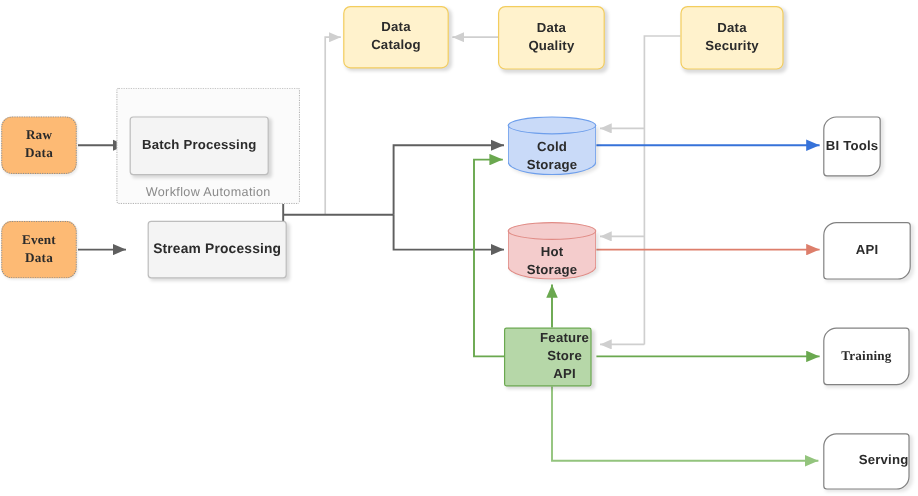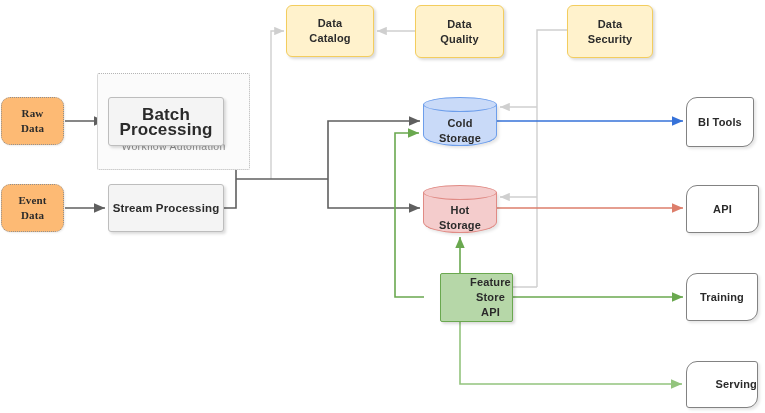--- a/index.html
+++ b/index.html
@@ -24,21 +24,21 @@
   }
   .proc {
     background:#f4f4f4; border:1.2px solid #bdbdbd; border-radius:3px;
     box-shadow:2px 2px 3px rgba(0,0,0,.14);
   }
   .wf-box {
     position:absolute; z-index:1; background:#fbfbfb;
     border:1.5px dotted #b5b5b5; border-radius:2px;
   }
   .wf-label {
-    position:absolute; left:0; right:0; bottom:17px; text-align:center;
+    position:absolute; left:0; right:0; bottom:3px; text-align:center;
     font-size:10.5px; font-weight:400; color:#8b8b8b; letter-spacing:.3px;
   }
   .gov {
     background:#fff2cc; border:1.5px solid #f3cd5e; border-radius:6px;
     box-shadow:2px 2px 3px rgba(0,0,0,.15);
   }
   .sink {
     background:#ffffff; border:1.2px solid #828282; border-radius:11px 3px 11px 3px;
     box-shadow:2px 2px 3px rgba(0,0,0,.10);
   }
@@ -123,24 +123,24 @@
 
   <div class="node src" style="left:1px; top:97px; width:63px; height:48px;">
     <span>Raw</span>
     <span>Data</span>
   </div>
   <div class="node src" style="left:1px; top:184px; width:63px; height:48px;">
     <span>Event</span>
     <span>Data</span>
   </div>
 
-  <div class="node proc" style="left:108px; top:97px; width:116px; height:49px; font-size:17px;">
+  <div class="node proc" style="left:108px; top:97px; width:116px; height:49px; font-size:11px;">
     <span>Batch Processing</span>
   </div>
-  <div class="node proc" style="left:108px; top:184px; width:116px; height:48px; font-size:11.5px;">
+  <div class="node proc" style="left:123px; top:184px; width:116px; height:48px; font-size:11.5px;">
     <span>Stream Processing</span>
   </div>
 
   <div class="node gov" style="left:286px; top:5px; width:88px; height:52px;">
     <span>Data</span>
     <span>Catalog</span>
   </div>
   <div class="node gov" style="left:415px; top:5px; width:89px; height:53px;">
     <span>Data</span>
     <span>Quality</span>
@@ -160,31 +160,31 @@
   </div>
   <div class="cyl hot" style="left:423px; top:185px; width:74px; height:48px;padding-left:33px;">
     <div class="cyl-body"></div>
     <div class="cyl-top"></div>
     <div class="cyl-label">
       <span>Hot</span>
       <span>Storage</span>
     </div>
   </div>
 
-  <div class="node feature" style="left:440px; top:273px; width:73px; height:49px;padding-left:28px;">
+  <div class="node feature" style="left:420px; top:273px; width:73px; height:49px;padding-left:28px;">
     <span>Feature</span>
     <span>Store API</span>
   </div>
 
-  <div class="node sink" style="left:686px; top:97px; width:68px; height:50px;text-align:right;">
+  <div class="node sink" style="left:686px; top:97px; width:48px; height:50px;text-align:right;">
     <span>BI Tools</span>
   </div>
   <div class="node sink" style="left:686px; top:185px; width:73px; height:48px;">
     <span>API</span>
   </div>
-  <div class="node sink" style="left:686px; top:273px; width:72px; height:48px;">
+  <div class="node sink" style="left:686px; top:273px; width:72px; height:48px;font-family:Liberation Serif, serif;">
     <span>Training</span>
   </div>
   <div class="node sink" style="left:686px; top:361px; width:72px; height:47px;align-items:flex-end;">
     <span>Serving</span>
   </div>
 
 </div>
 
 </body></html>

